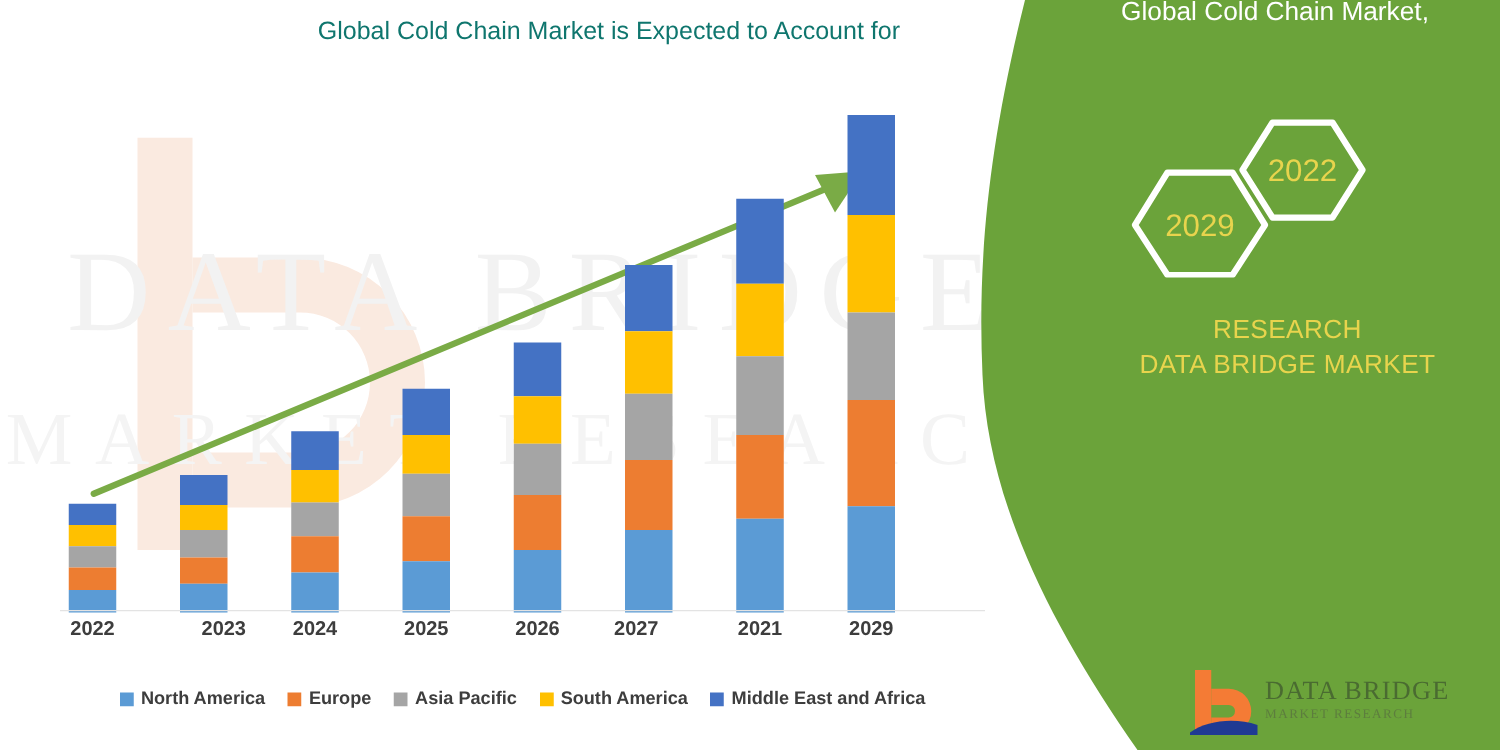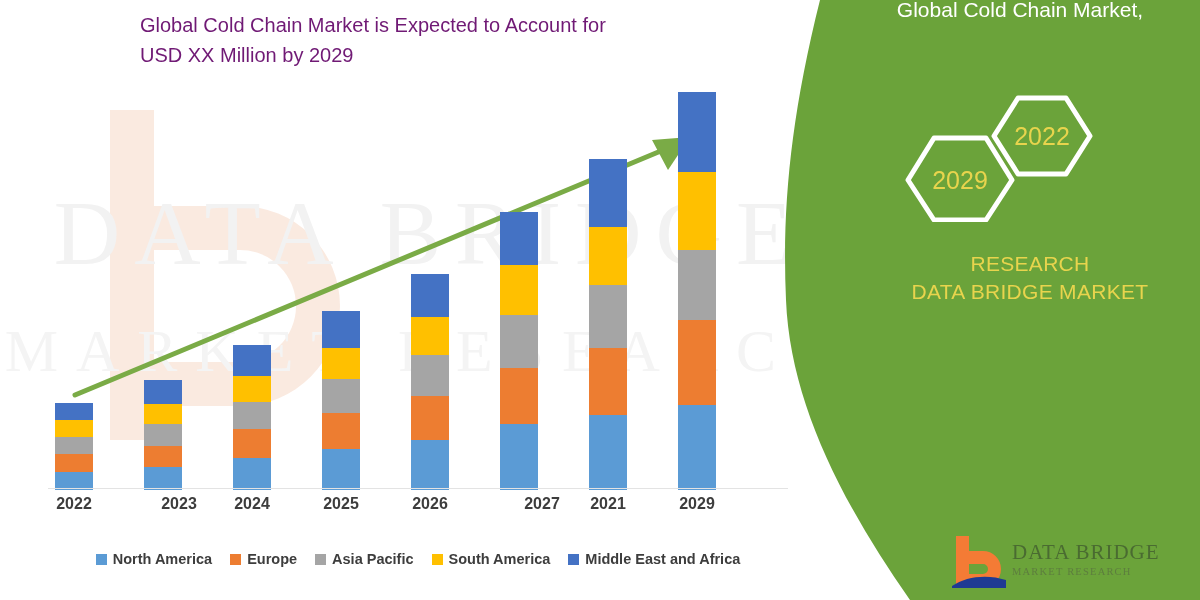--- a/index.html
+++ b/index.html
@@ -30,21 +30,21 @@
     position:absolute; right:0; top:150px; width:420px;
     text-align:center; font-size:180px; letter-spacing:10px;
     font-family:"Liberation Serif", serif;
     color:rgba(255,255,255,.13);
     line-height:1; white-space:nowrap;
   }
 
   
   .chart-title {
     position:absolute; left:140px; top:10px; width:580px;
-    text-align:left; color:#701a75; font-size:20px; line-height:30px;
+    text-align:right; color:#0f766e; font-size:20px; line-height:30px;
     font-weight:400;
   }
 
   .plot { position:absolute; left:0; top:90px; width:800px; height:400px; }
 
   .arrow-svg { position:absolute; left:0; top:0; width:800px; height:420px; }
 
   .bars { position:absolute; left:0; top:0; width:800px; height:400px; }
   .bar-col { position:absolute; bottom:0; width:38px; }
   .seg { width:100%; display:block; }
@@ -108,21 +108,20 @@
       <path d="M74 96 h86 a100 100 0 0 1 0 200 h-86 v-44 h86 a56 56 0 0 0 0-112 h-86 z" fill="#f9e3d6"></path>
     </svg>
     <div class="wm-text">
       <div class="l1">DATA BRIDGE</div>
       <div class="l2">MARKET RESEARCH</div>
     </div>
   </div>
 
   <div class="chart-title">
     <div>Global Cold Chain Market is Expected to Account for</div>
-    <div>USD XX Million by 2029</div>
   </div>
 
   <div class="plot">
     <svg class="arrow-svg" viewBox="0 0 800 420">
       <line x1="75" y1="305" x2="668" y2="58" stroke="#7aab46" stroke-width="5" stroke-linecap="round"></line>
       <polygon points="690,47 652,50 668,80" fill="#7aab46"></polygon>
     </svg>
     <div class="bars">
         <div class="bar-col" style="left: 55px; width: 38px;">
           <div class="seg" style="height: 16.9602px; background: rgb(68, 114, 196);"></div>
@@ -183,21 +182,21 @@
       </div>
   </div>
 
   <div class="axis-line"></div>
   <div class="xlabels">
       <div class="xlab" style="left: 39px;">2022</div>
       <div class="xlab" style="left: 144px;">2023</div>
       <div class="xlab" style="left: 217px;">2024</div>
       <div class="xlab" style="left: 306px;">2025</div>
       <div class="xlab" style="left: 395px;">2026</div>
-      <div class="xlab" style="left: 507px;">2027</div>
+      <div class="xlab" style="left: 474px;">2027</div>
       <div class="xlab" style="left: 573px;">2021</div>
       <div class="xlab" style="left: 662px;">2029</div>
     </div>
 
   <div class="legend">
       <div class="leg-item">
         <span class="leg-sw" style="background: rgb(91, 155, 213);"></span>
         <span class="leg-lb">North America</span>
       </div>
       <div class="leg-item">

